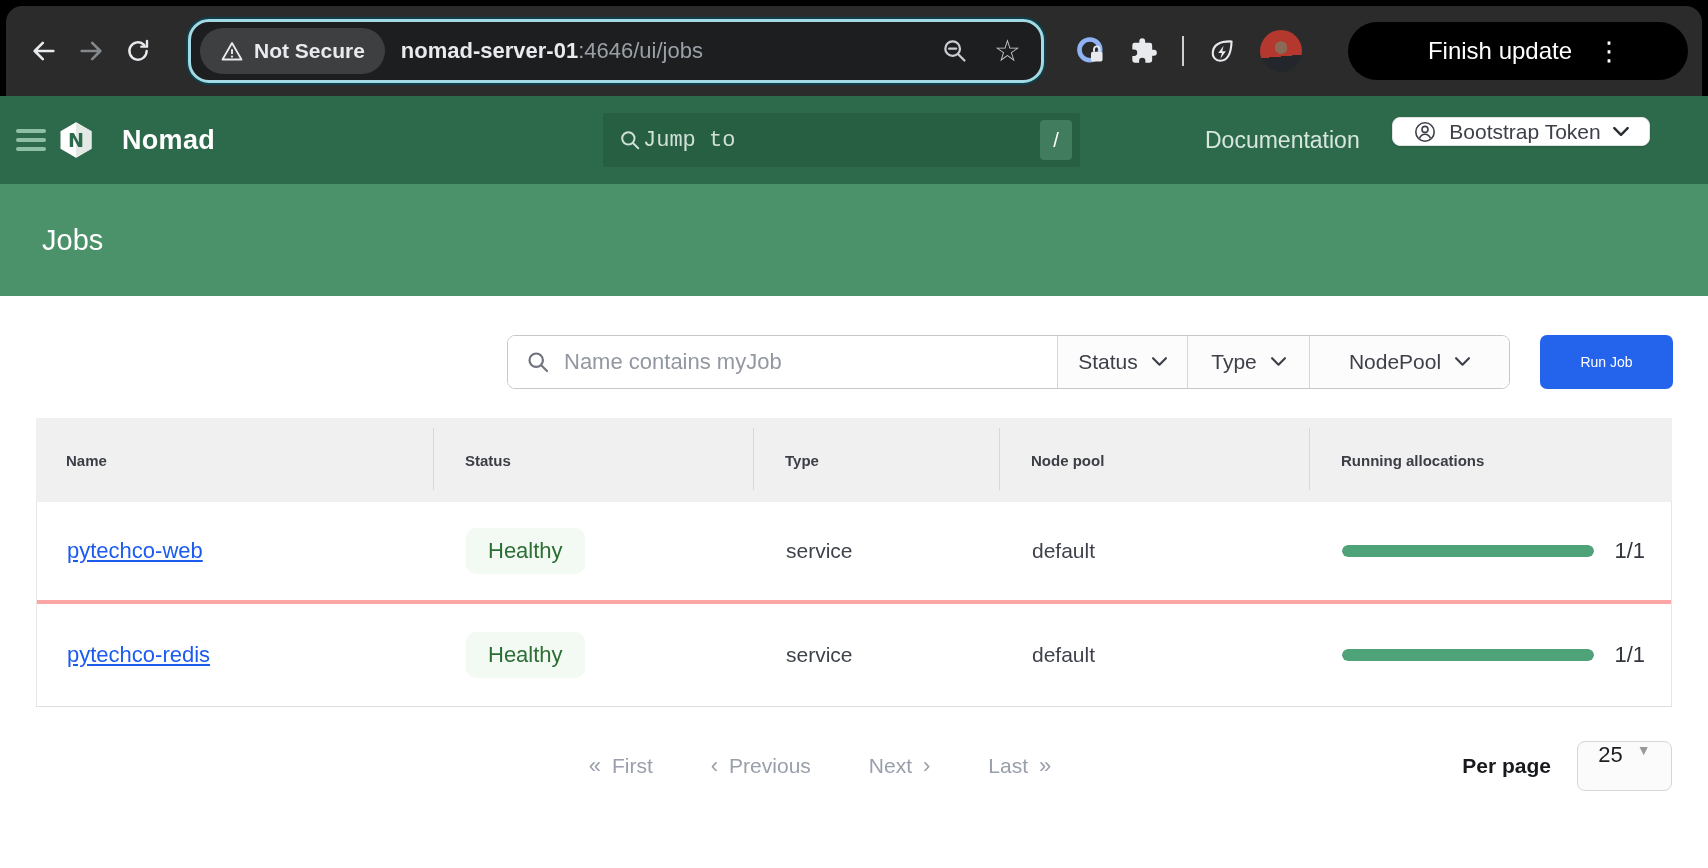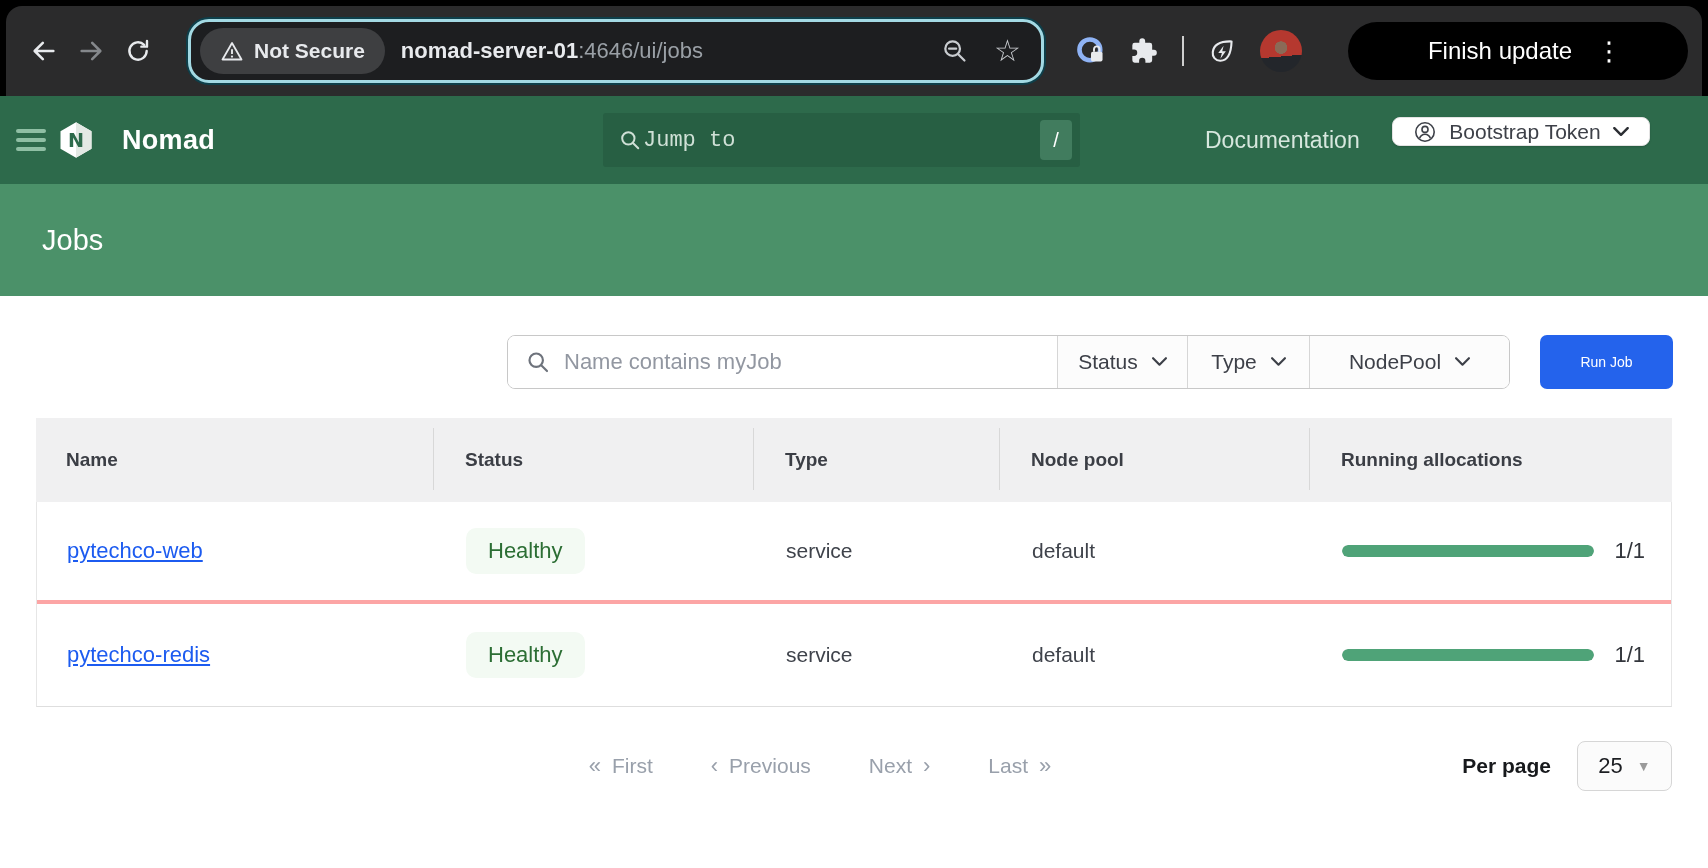--- a/index.html
+++ b/index.html
@@ -49,21 +49,21 @@
   .searchseg { flex:1; display:flex; align-items:center; padding:0 16px 0 18px; background:#fff; }
   .searchseg input { flex:1; border:none; outline:none; font-size:22px; margin-left:14px; color:#3f434b; font-family:"Liberation Sans", sans-serif; }
   .searchseg input::placeholder { color:#9297a1; opacity:1; }
   .dropseg { display:flex; align-items:center; justify-content:center; gap:14px; background:#fcfcfc; border:none; border-left:1px solid #d6d6d6; font-size:21px; color:#3d4048; cursor:pointer; font-family:"Liberation Sans", sans-serif; }
   .seg-status { width:130px; } .seg-type { width:122px; } .seg-nodepool { width:200px; }
   .runjob { width:133px; height:54px; background:#2463ec; color:#fff; font-size:14px; border:none; border-radius:7px; cursor:pointer; font-family:"Liberation Sans", sans-serif; }
 
   
   .jobs-table { margin:29px 36px 0 36px; }
   .thead { height:84px; background:#f0f0f1; display:grid; grid-template-columns:397px 320px 246px 310px 1fr; align-items:center; position:relative; }
-  .th { font-size:19px; font-weight:bold; color:#3b3e45; padding-left:32px; position:relative; height:100%; display:flex; align-items:center; }
+  .th { font-size:15px; font-weight:bold; color:#3b3e45; padding-left:32px; position:relative; height:100%; display:flex; align-items:center; }
   .th:first-child { padding-left:30px; }
   .th + .th::before { content:""; position:absolute; left:0; top:10px; height:62px; width:1px; background:#d8d8d8; }
   .tbody { border-left:1px solid #e6e6e6; border-right:1px solid #e6e6e6; border-bottom:1px solid #dedede; }
   .trow { height:102px; display:grid; grid-template-columns:397px 320px 246px 310px 1fr; align-items:center; border-bottom:4px solid #fca5a5; cursor:pointer; background:#fff; }
   .trow:last-child { border-bottom:none; }
   .td { padding-left:32px; font-size:21px; color:#3f434b; }
   .td:first-child { padding-left:30px; }
   .joblink { color:#1c5bf0; text-decoration:underline; font-size:22px; cursor:pointer; }
   .badge { display:inline-block; background:#f3faf3; color:#2c6e34; font-size:22px; padding:10px 22px; border-radius:10px; }
   .alloc-cell { display:flex; align-items:center; padding-right:26px; }
@@ -71,21 +71,21 @@
   .progress .fill { height:100%; background:#4fa378; border-radius:6px; }
   .alloc-num { margin-left:auto; font-size:22px; color:#33363c; }
 
   
   .pagerow { position:relative; margin-top:31px; height:56px; }
   .pagination { position:absolute; left:50%; transform:translateX(calc(-50% - 34px)); top:0; height:56px; display:flex; align-items:center; gap:58px; }
   .pageitem { background:none; border:none; display:flex; align-items:center; gap:11px; color:#99a0ab; font-size:21px; cursor:pointer; font-family:"Liberation Sans", sans-serif; }
   .pageitem .glyph { font-size:22px; }
   .perpage { position:absolute; right:36px; top:0; height:56px; display:flex; align-items:center; gap:26px; }
   .perpage-label { font-size:21px; font-weight:bold; color:#17191c; }
-  .perpage-select { width:95px; height:50px; border:1px solid #d6d6d6; border-radius:8px; background:#fbfbfb; display:flex; align-items:center; justify-content:center; gap:14px; font-size:22px; color:#1c1e22; cursor:pointer; font-family:"Liberation Sans", sans-serif; }
+  .perpage-select { width:95px; height:50px; border:1px solid #d6d6d6; border-radius:8px; background:#fbfbfb; display:flex; align-items:flex-start; justify-content:center; gap:14px; font-size:22px; color:#1c1e22; cursor:pointer; font-family:"Liberation Sans", sans-serif; }
   .caret { color:#9a9a9a; font-size:14px; }
 </style>
 </head>
 <body>
 
 <div class="chrome">
   <div class="toolbar">
     <button class="navbtn">
       <svg viewBox="0 0 24 24" width="28" height="28">
           <path d="M20 12H4.5M11 5l-7 7 7 7" fill="none" stroke="#e8eaed" stroke-width="2.2" stroke-linecap="round" stroke-linejoin="round"></path>

